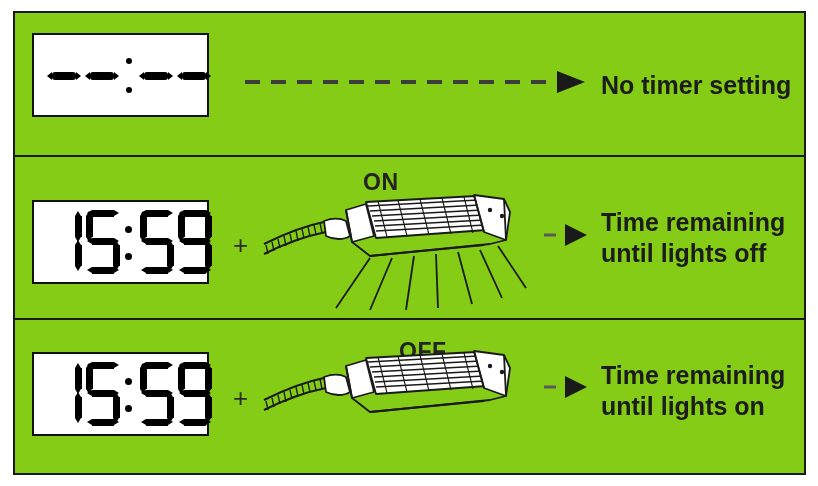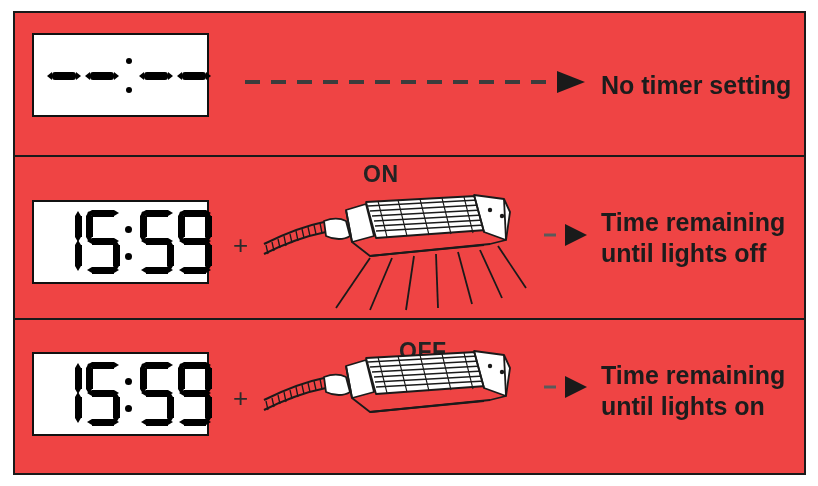--- a/index.html
+++ b/index.html
@@ -23,21 +23,21 @@
 
   
   .frame {
     position: absolute;
     left: 13px;
     top: 11px;
     width: 793px;
     height: 464px;
     border: 2px solid #1a1a1a;
     box-sizing: border-box;
-    background: #ef4444;
+    background: #84cc16;
   }
 
   
   .row {
     position: absolute;
     left: 0;
     width: 100%;
     box-sizing: border-box;
   }
   .row-1 { top: 0px;   height: 144px; border-bottom: 2px solid #1a1a1a; }
@@ -179,21 +179,21 @@
 
   
   .state-label {
     position: absolute;
     font-size: 23px;
     font-weight: 700;
     color: #232323;
     letter-spacing: 0.5px;
     font-family: "Liberation Sans", sans-serif;
   }
-  .state-2 { left: 348px; top: 4px; }
+  .state-2 { left: 348px; top: 12px; }
   .state-3 { left: 348px; top: 18px; margin-left: 36px; }
 
   
   .lamp {
     position: absolute;
   }
   .lamp-2 { left: 243px; top: 35px; }
   .lamp-3 { left: 243px; top: 28px; }
 
   

